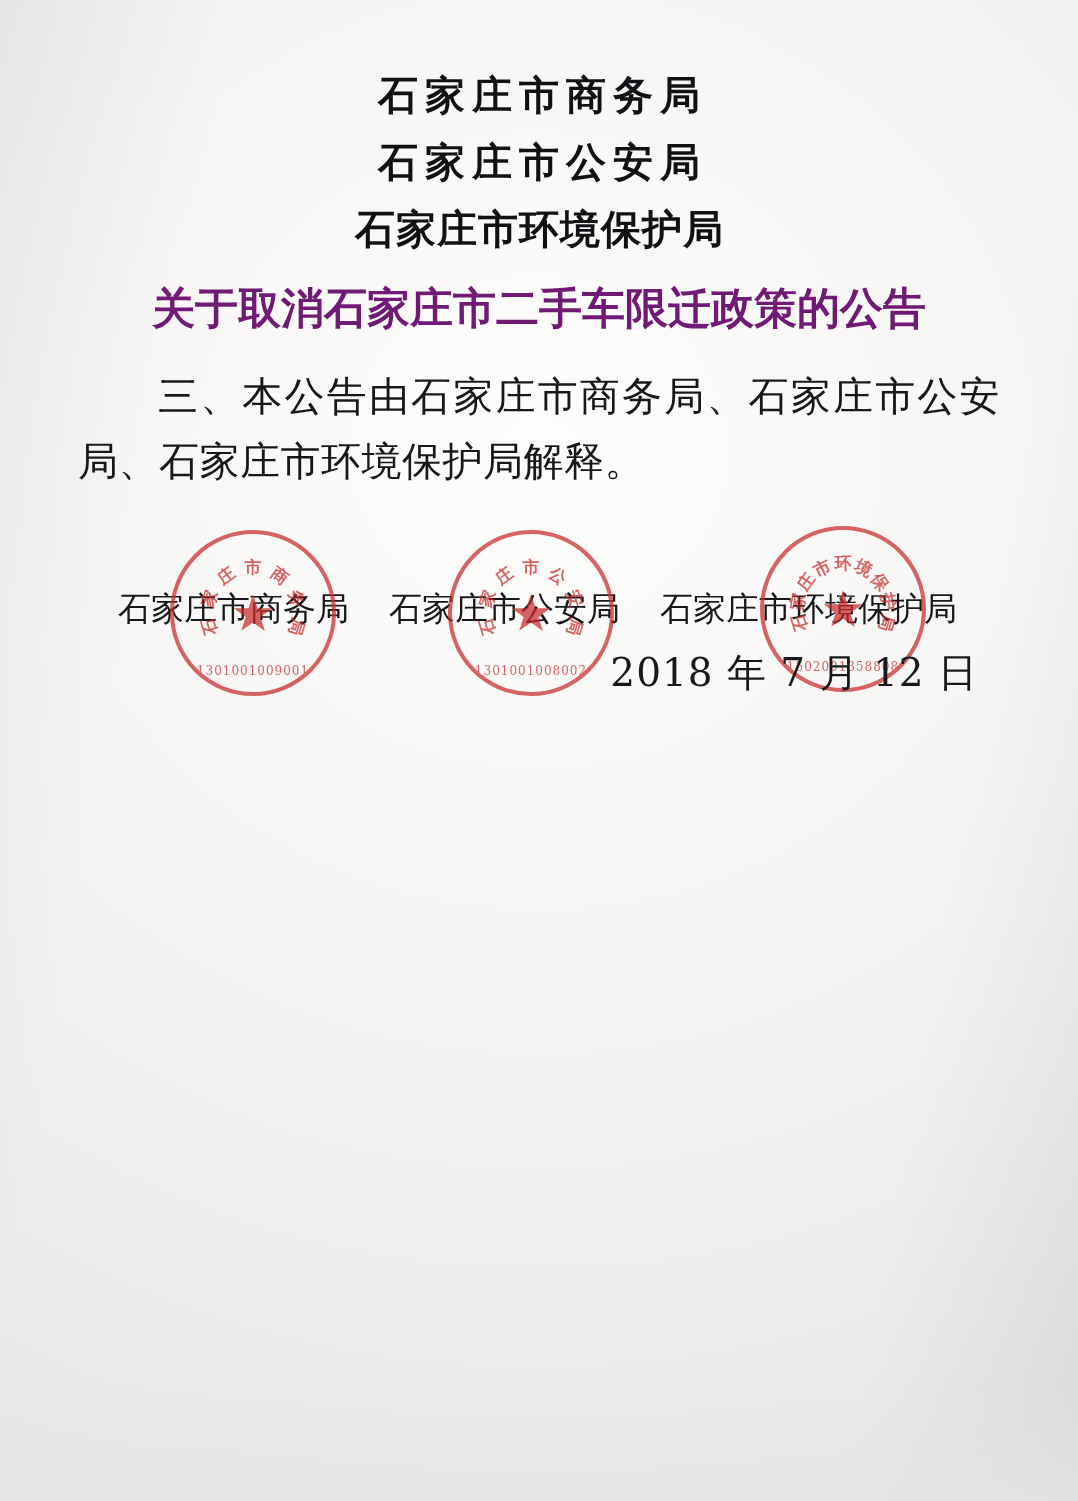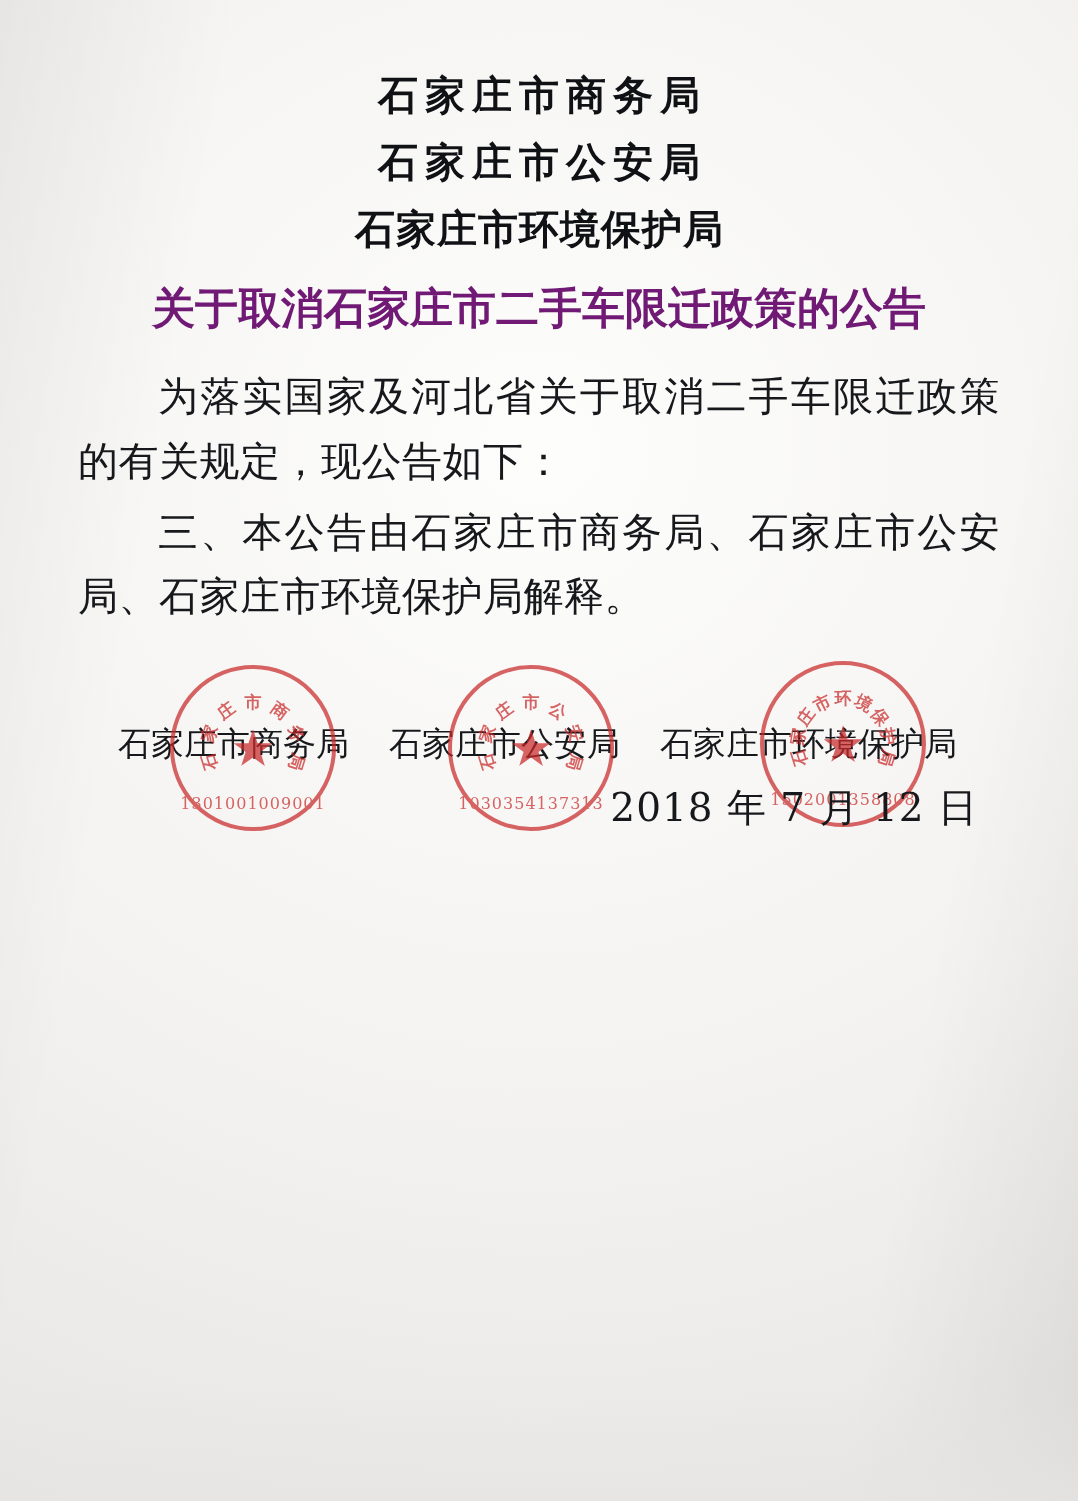--- a/index.html
+++ b/index.html
@@ -132,21 +132,21 @@
     color: #c92a2a;
     font-size: 44px;
     line-height: 1;
   }
   .seal .bottom-text {
     position: absolute;
     left: 0;
     right: 0;
     bottom: 14px;
     text-align: center;
-    font-size: 16px;
+    font-size: 12px;
     color: #c92a2a;
     letter-spacing: 1px;
   }
   #seal1 { left: 92px;  top: 0px; }
   #seal2 { left: 370px; top: 0px; }
   #seal3 { left: 682px; top: -4px; }
 
   .date-line {
     position: absolute;
     right: 22px;
@@ -173,21 +173,20 @@
 
   <div class="org-lines">
     <div class="org-line l1">石家庄市商务局</div>
     <div class="org-line l2">石家庄市公安局</div>
     <div class="org-line l3">石家庄市环境保护局</div>
   </div>
 
   <div class="title">关于取消石家庄市二手车限迁政策的公告</div>
 
   <div class="body-text">
-    <p>为落实国家及河北省关于取消二手车限迁政策的有关规定，现公告如下：</p>
     <p>三、本公告由石家庄市商务局、石家庄市公安局、石家庄市环境保护局解释。</p>
   </div>
 
   <div class="sign-block">
 
     <div class="seal" id="seal1">
       <div class="ring-text">
           <span style="transform: rotate(-107.5deg) translate(-50%, -57px) rotate(0deg);">石</span>
           <span style="transform: rotate(-71.6667deg) translate(-50%, -57px) rotate(0deg);">家</span>
           <span style="transform: rotate(-35.8333deg) translate(-50%, -57px) rotate(0deg);">庄</span>
@@ -204,21 +203,21 @@
       <div class="ring-text">
           <span style="transform: rotate(-107.5deg) translate(-50%, -57px) rotate(0deg);">石</span>
           <span style="transform: rotate(-71.6667deg) translate(-50%, -57px) rotate(0deg);">家</span>
           <span style="transform: rotate(-35.8333deg) translate(-50%, -57px) rotate(0deg);">庄</span>
           <span style="transform: rotate(0deg) translate(-50%, -57px) rotate(0deg);">市</span>
           <span style="transform: rotate(35.8333deg) translate(-50%, -57px) rotate(0deg);">公</span>
           <span style="transform: rotate(71.6667deg) translate(-50%, -57px) rotate(0deg);">安</span>
           <span style="transform: rotate(107.5deg) translate(-50%, -57px) rotate(0deg);">局</span>
         </div>
       <div class="star">★</div>
-      <div class="bottom-text">1030354137313</div>
+      <div class="bottom-text">1301001008002</div>
     </div>
 
     <div class="seal" id="seal3">
       <div class="ring-text">
           <span style="transform: rotate(-107.5deg) translate(-50%, -57px) rotate(0deg);">石</span>
           <span style="transform: rotate(-80.625deg) translate(-50%, -57px) rotate(0deg);">家</span>
           <span style="transform: rotate(-53.75deg) translate(-50%, -57px) rotate(0deg);">庄</span>
           <span style="transform: rotate(-26.875deg) translate(-50%, -57px) rotate(0deg);">市</span>
           <span style="transform: rotate(0deg) translate(-50%, -57px) rotate(0deg);">环</span>
           <span style="transform: rotate(26.875deg) translate(-50%, -57px) rotate(0deg);">境</span>

